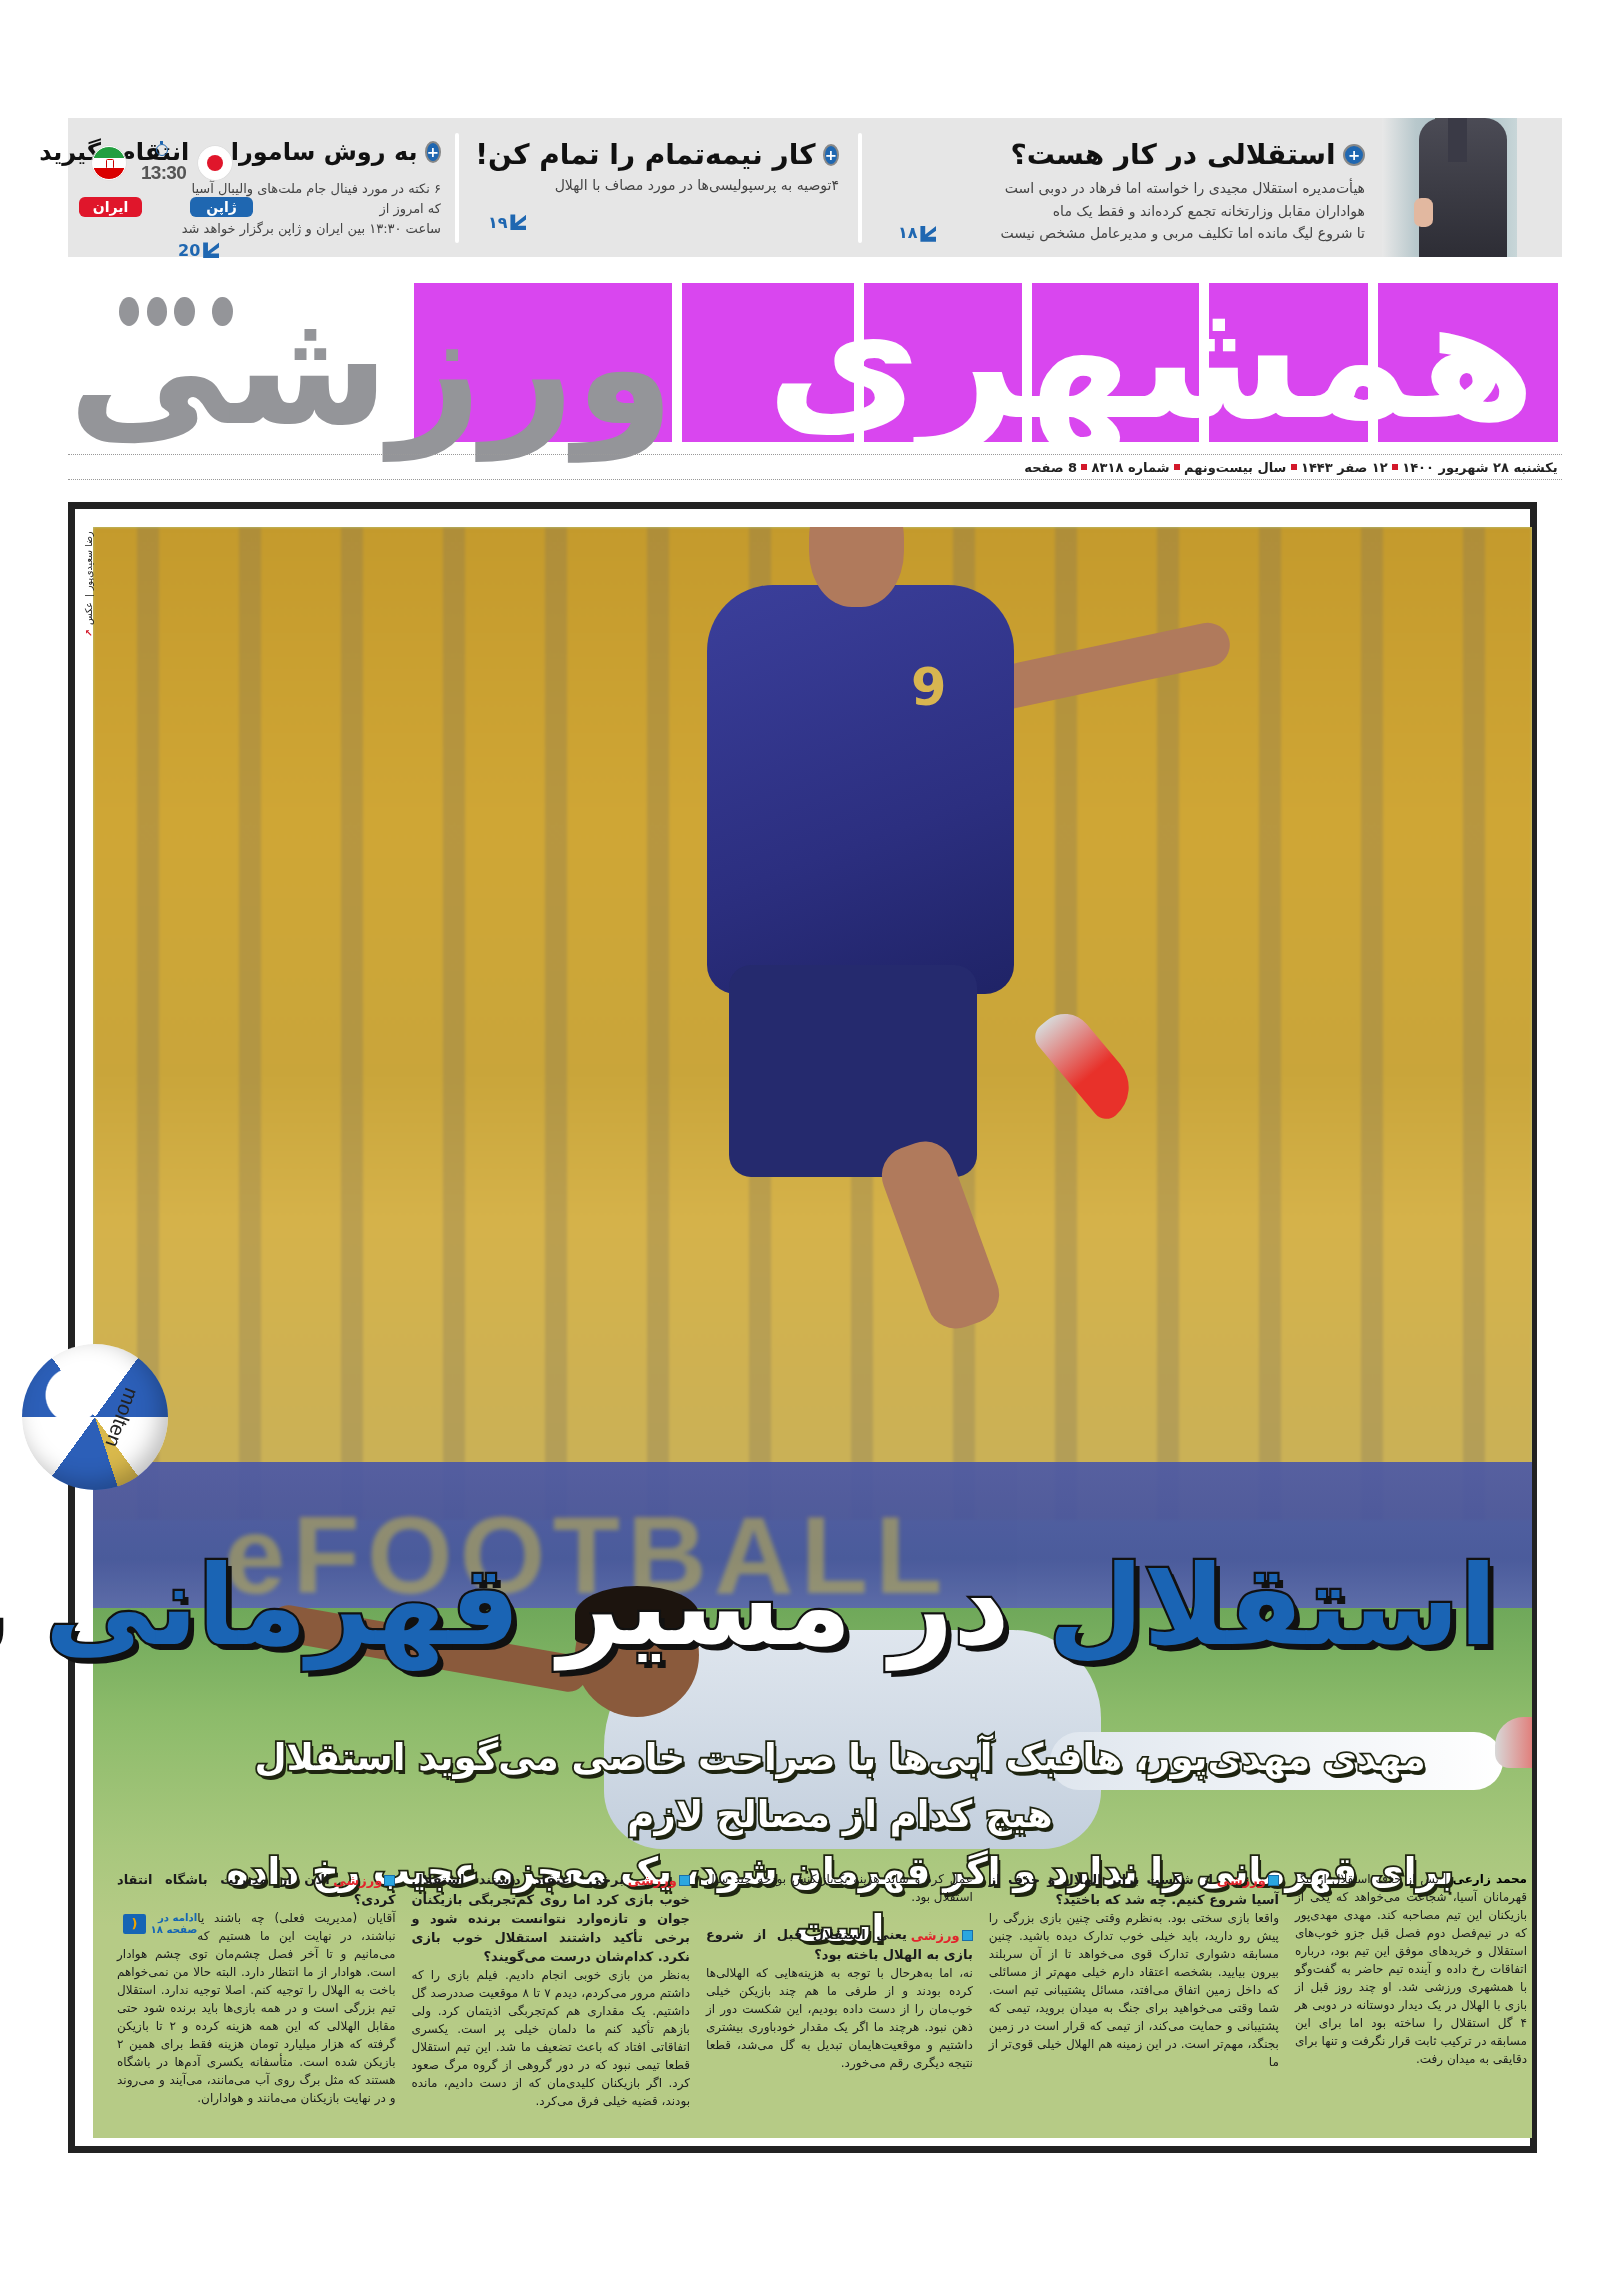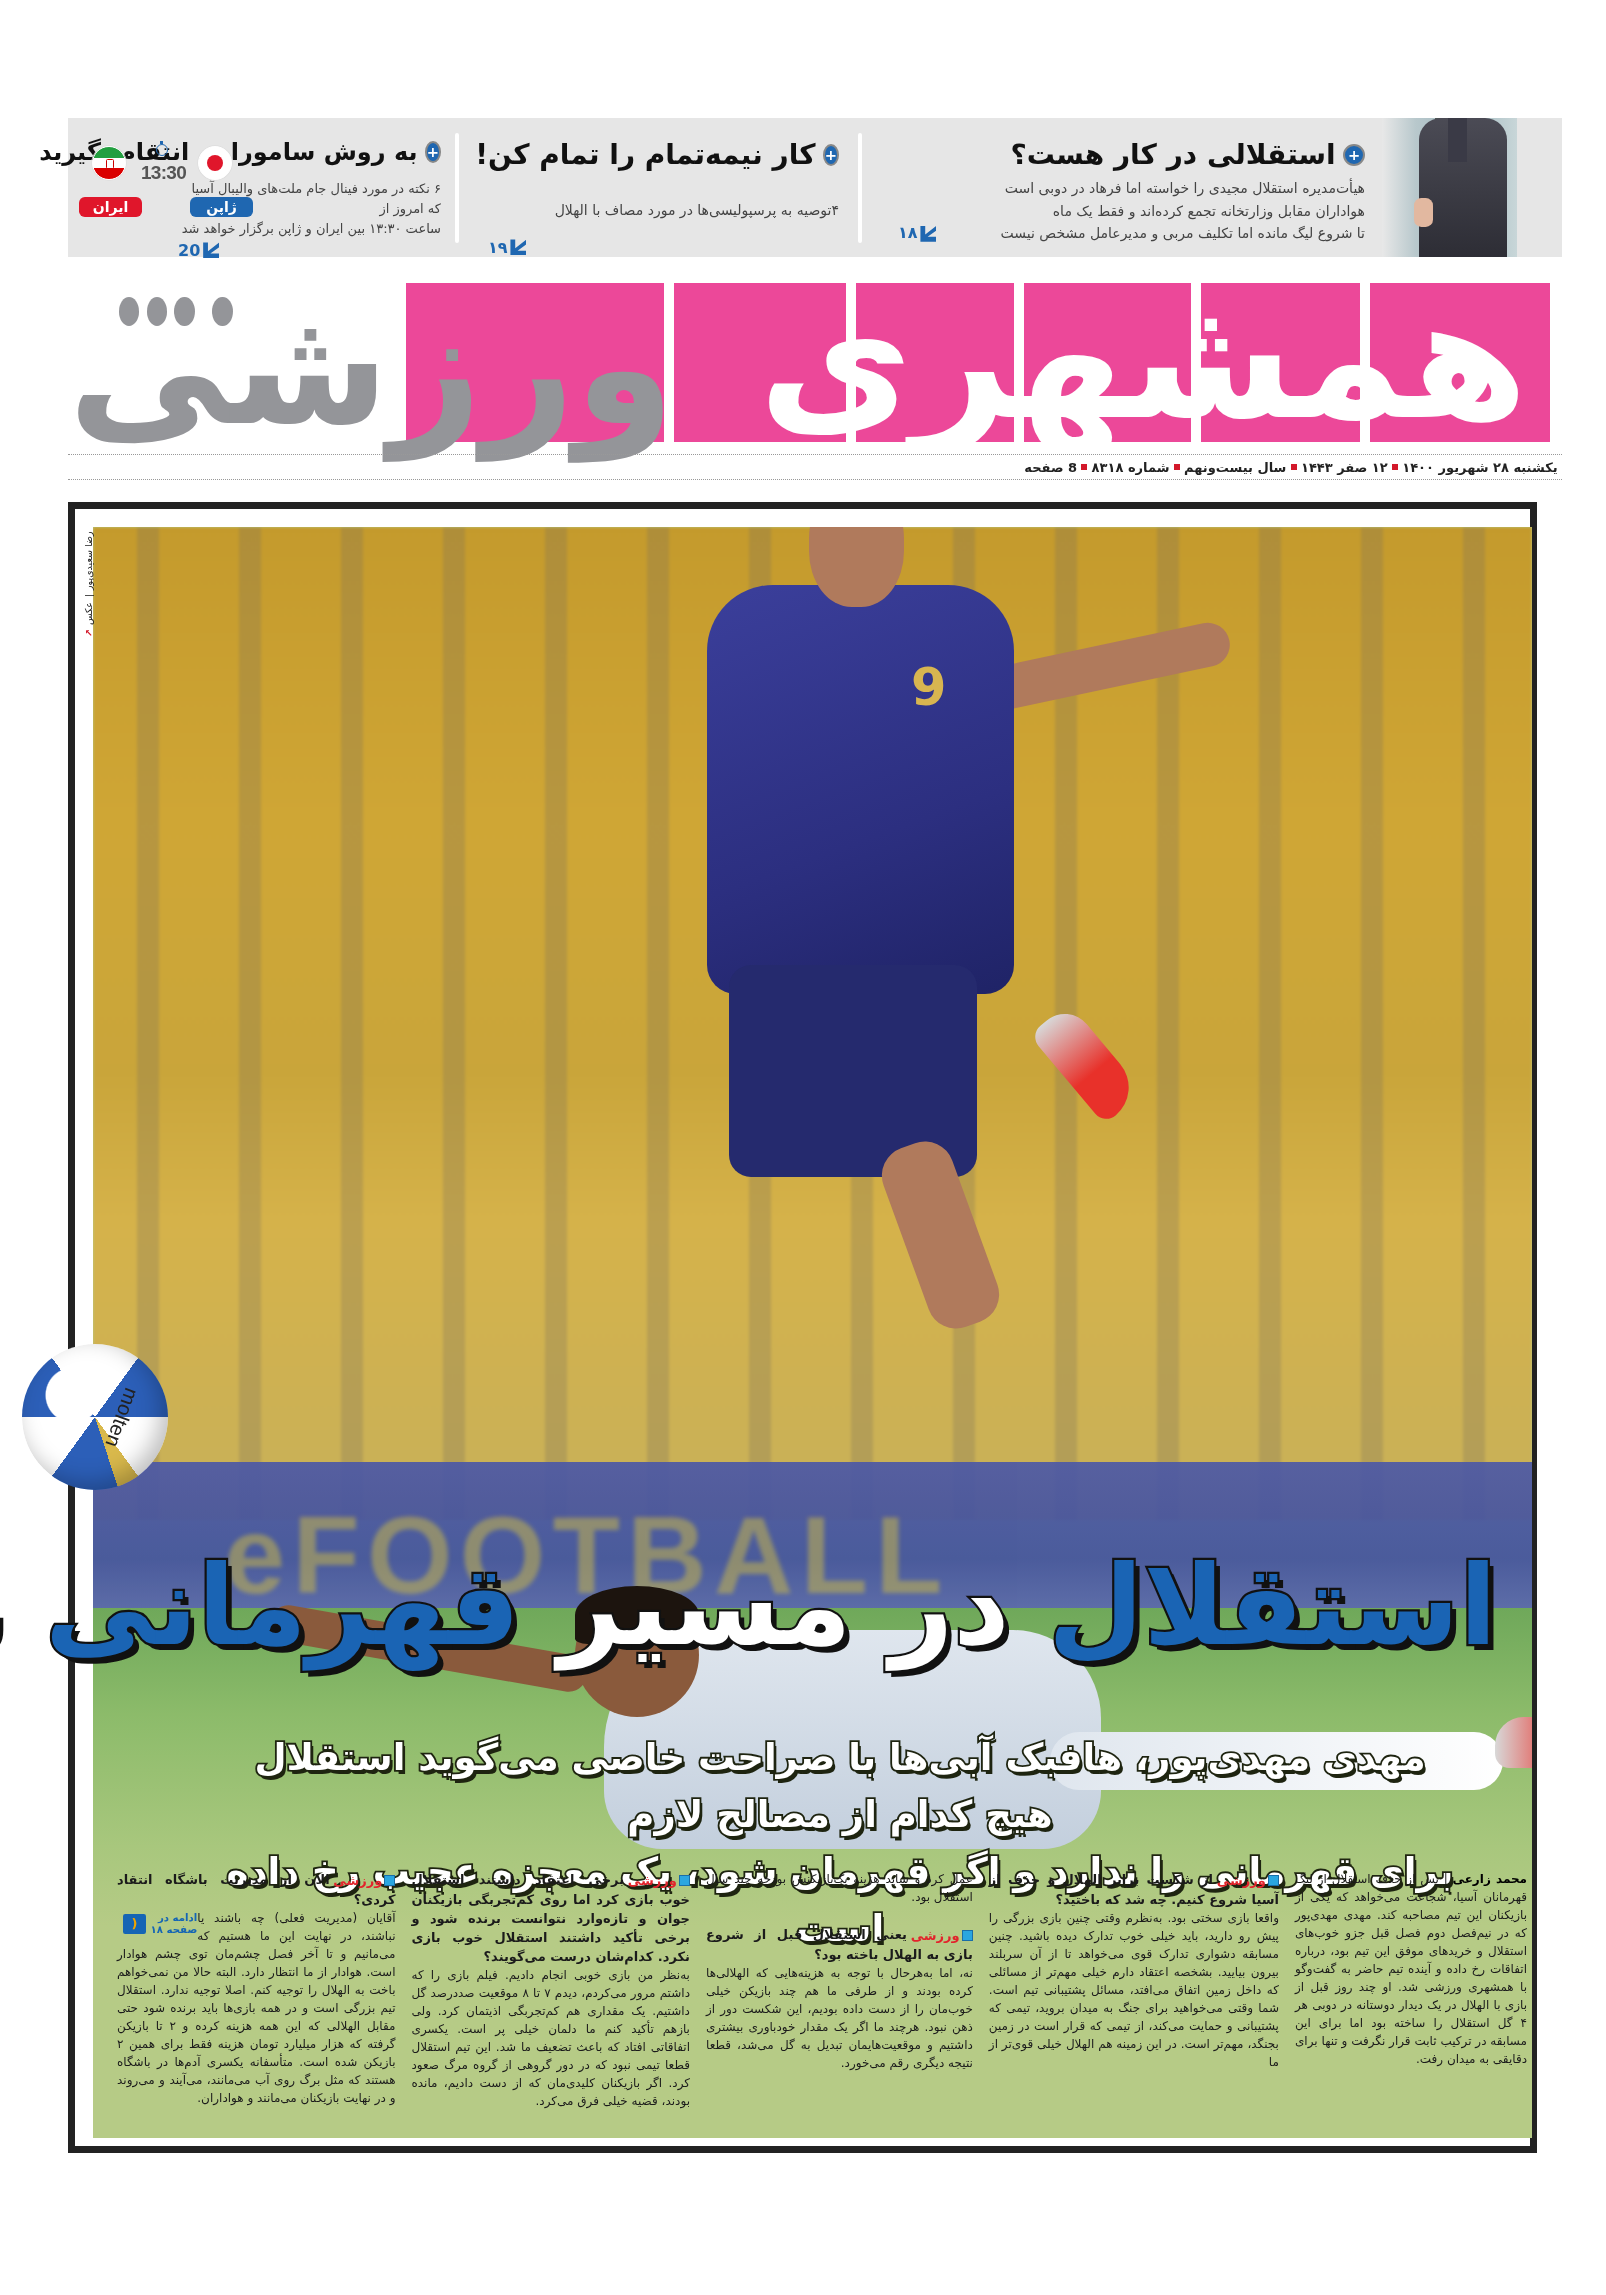--- a/index.html
+++ b/index.html
@@ -29,21 +29,21 @@
   .flag-ir{background:linear-gradient(180deg,#239f40 0 33%,#fff 33% 66%,#da0000 66%)}
   .flag-ir:after{content:"";position:absolute;left:13px;top:12.4px;width:5.8px;height:7.3px;border:1.5px solid #c00;border-radius:1.5px}
   .team-pill{position:absolute;height:20.4px;border-radius:5.8px;color:#fff;font-size:14px;font-weight:bold;display:flex;align-items:center;justify-content:center;width:63px}
   .stopwatch-icon{position:absolute;width:14.6px;height:16px}
   .stopwatch-icon:before{content:"";position:absolute;left:1.5px;top:2.9px;width:10.2px;height:10.2px;border:1.5px solid #1f67b1;border-radius:50%}
   .stopwatch-icon:after{content:"";position:absolute;left:5.8px;top:0;width:2.9px;height:2.9px;background:#1f67b1}
   .time{position:absolute;font-family:"Liberation Sans",sans-serif;font-weight:bold;font-size:19px;color:#555;letter-spacing:-0.7px}
 
   
   .mast{position:absolute;left:68px;top:281px;width:1494px;height:168px}
-  .mast-blue{position:absolute;right:12px;top:1.5px;width:1144px;height:159px;background:#ec4899;overflow:hidden}
+  .mast-blue{position:absolute;right:4px;top:1.5px;width:1144px;height:159px;background:#d946ef;overflow:hidden}
   .mast-blue .word{position:absolute;right:22px;top:-22px;font-size:168px;font-weight:bold;color:#fff;direction:rtl;white-space:nowrap;letter-spacing:-4.4px;font-family:"DejaVu Sans",sans-serif}
   .mast-blue .slot{position:absolute;top:0;width:10.2px;height:159px;background:#fff}
   .mast-gray{position:absolute;left:0;top:0;width:416px;height:168px}
   .mast-gray .word{position:absolute;left:0;top:-29px;font-size:161px;font-weight:bold;color:#949599;direction:rtl;white-space:nowrap;letter-spacing:-2.9px}
   .dots{position:absolute;left:51px;top:16px;display:flex;gap:7.3px}
   .dots span{width:20.4px;height:29px;border-radius:50%;background:#949599}
 
   .dateline{position:absolute;left:68px;top:454px;width:1494px;height:26px;border-top:0.7px dotted #999;border-bottom:0.7px dotted #999;direction:rtl;font-size:13px;font-weight:bold;color:#222;display:flex;align-items:center;padding-right:4.4px;gap:4.4px;white-space:nowrap}
   .red-sq{display:inline-block;width:5.8px;height:5.8px;background:#d3182b}
 
@@ -128,21 +128,21 @@
         </div>
     </div>
   </div>
   <div class="divider" style="right:700px"></div>
 
   <div class="teaser" style="right:723px;top:20.4px;width:351px;">
     <div class="title">
         <span class="plus-icon">+</span>
         <span>کار نیمه‌تمام را تمام کن!</span>
       </div>
-    <div class="sub" style="margin-top:28px">۴توصیه به پرسپولیسی‌ها در مورد مصاف با الهلال</div>
+    <div class="sub" style="margin-top:3px">۴توصیه به پرسپولیسی‌ها در مورد مصاف با الهلال</div>
     <div class="pg" style="justify-content:flex-end;margin-top:16px">
         <span class="arrow-icon"></span>
         <span>۱۹</span>
       </div>
   </div>
   <div class="divider" style="right:1103px"></div>
 
   <div class="teaser" style="right:1121px;top:20.4px;width:263px;">
     <div class="title" style="font-size:24px">
         <span class="plus-icon">+</span>

